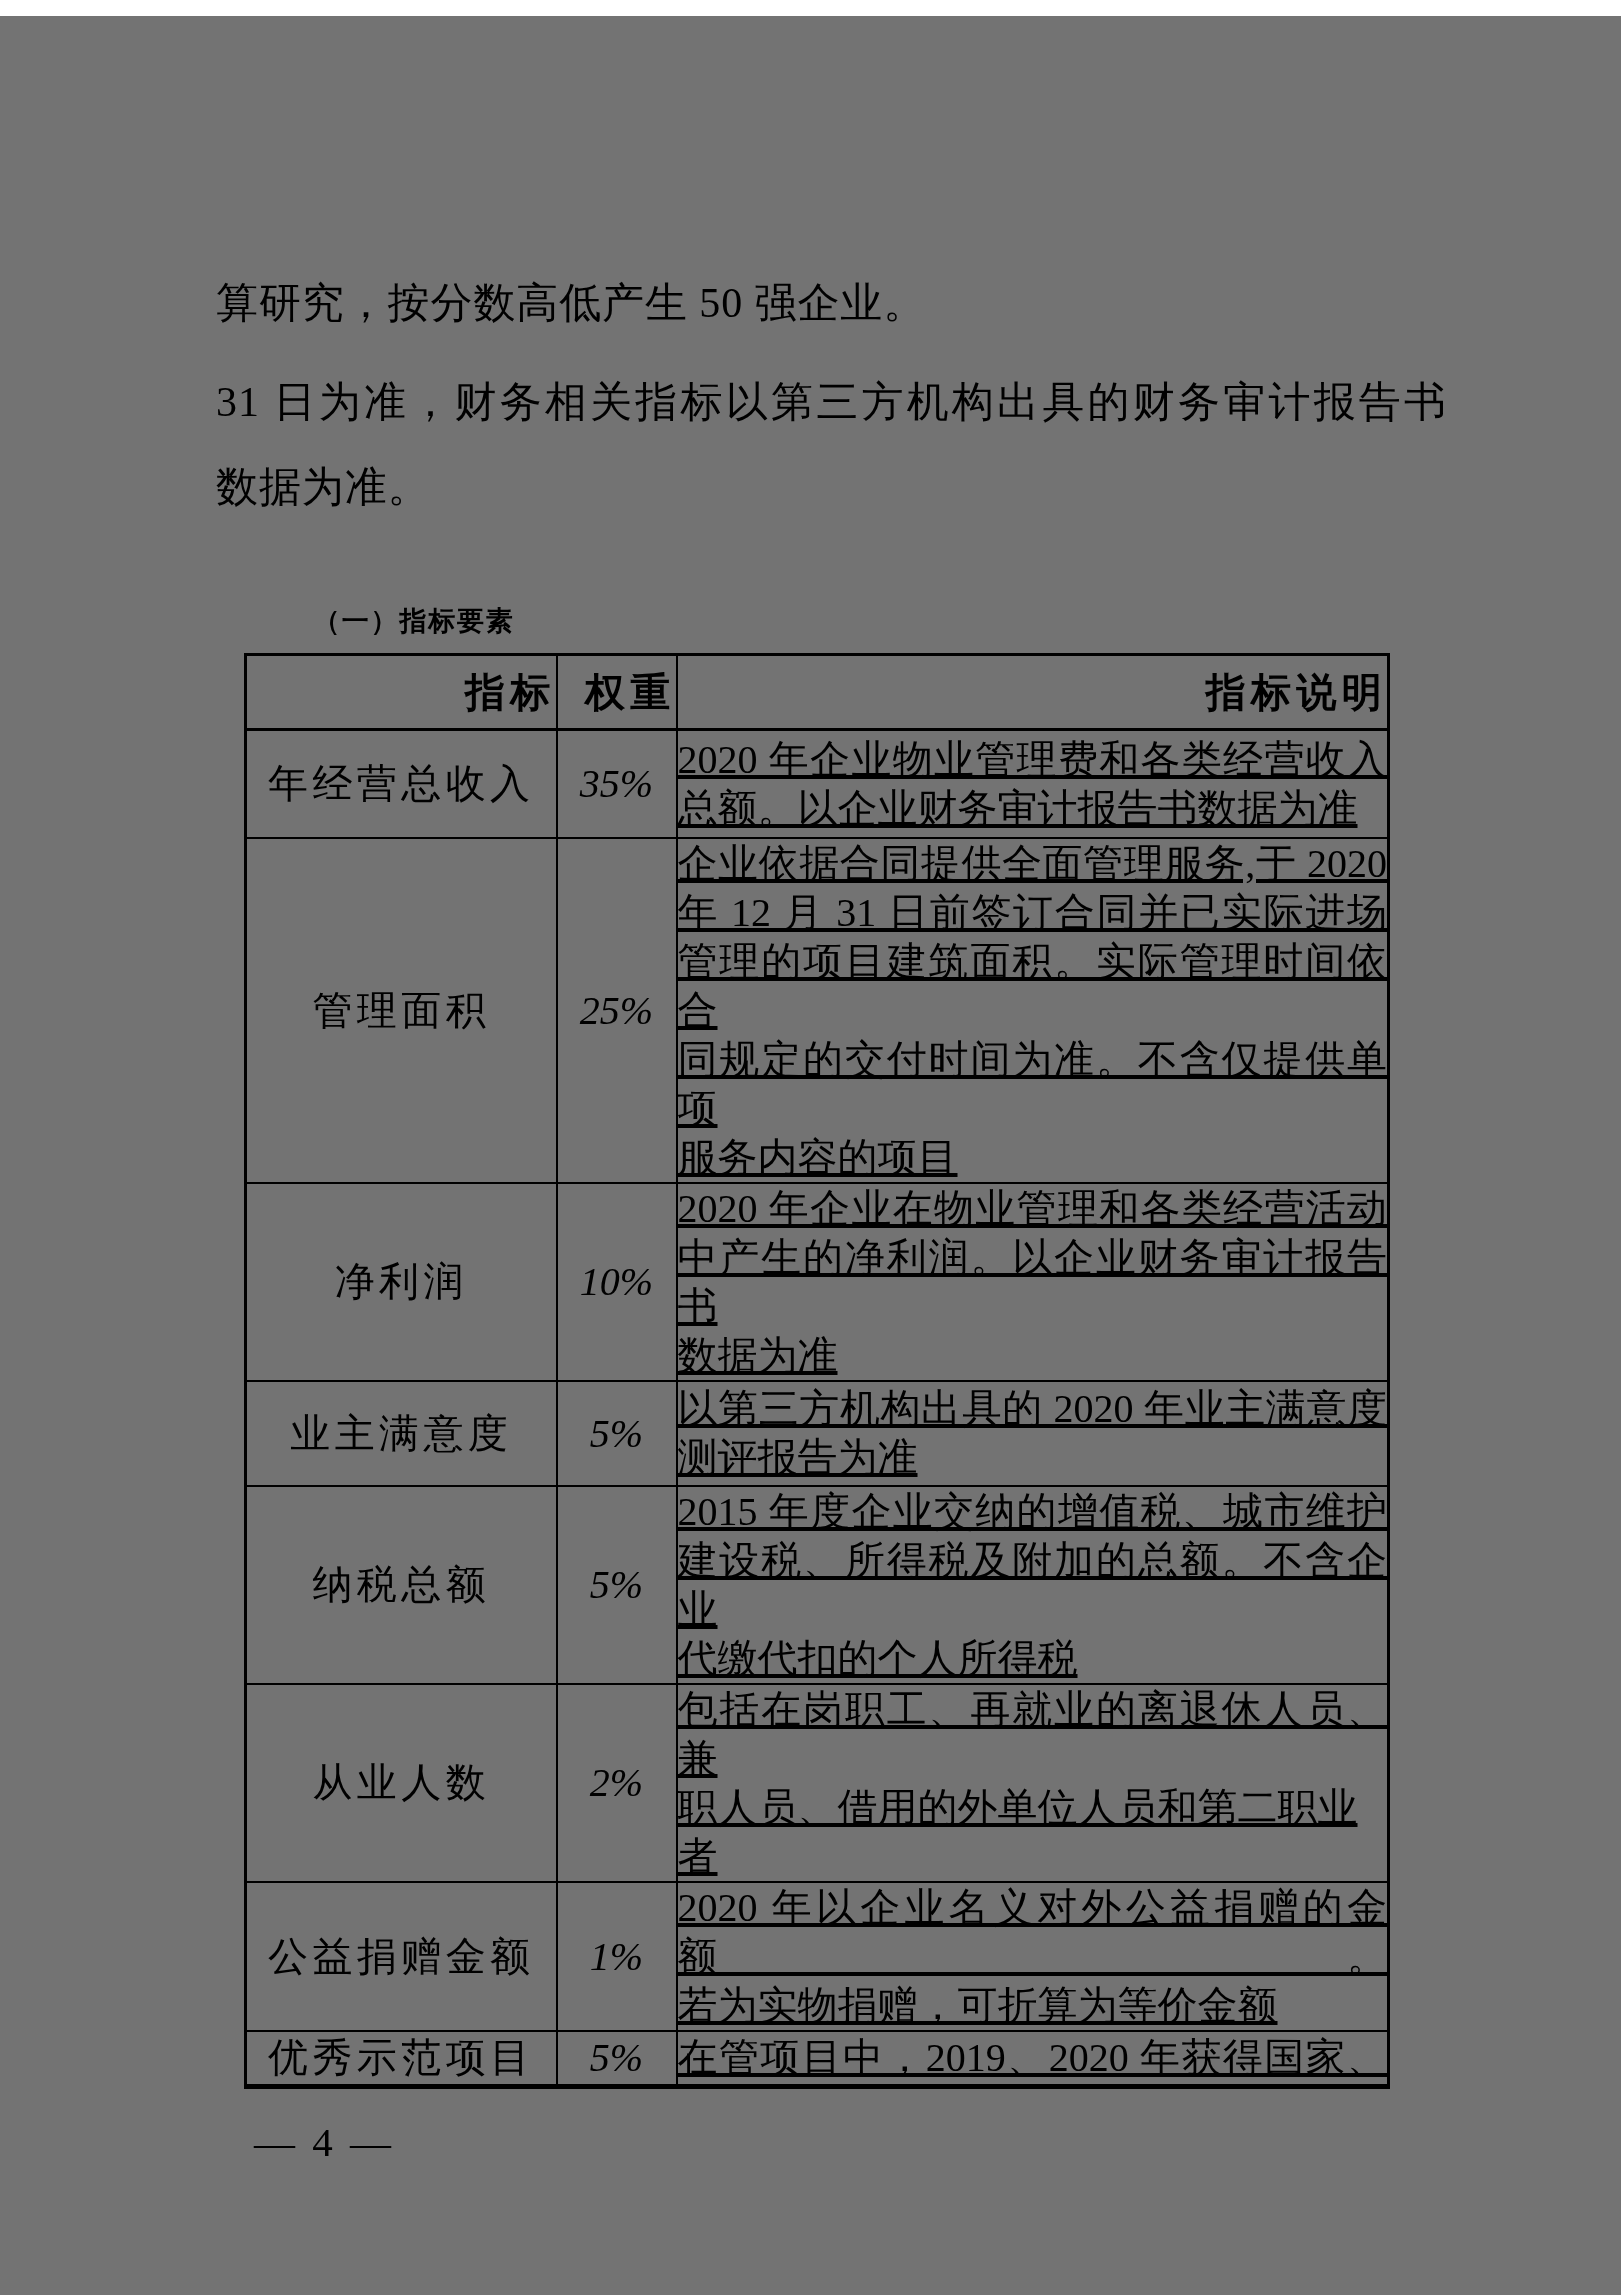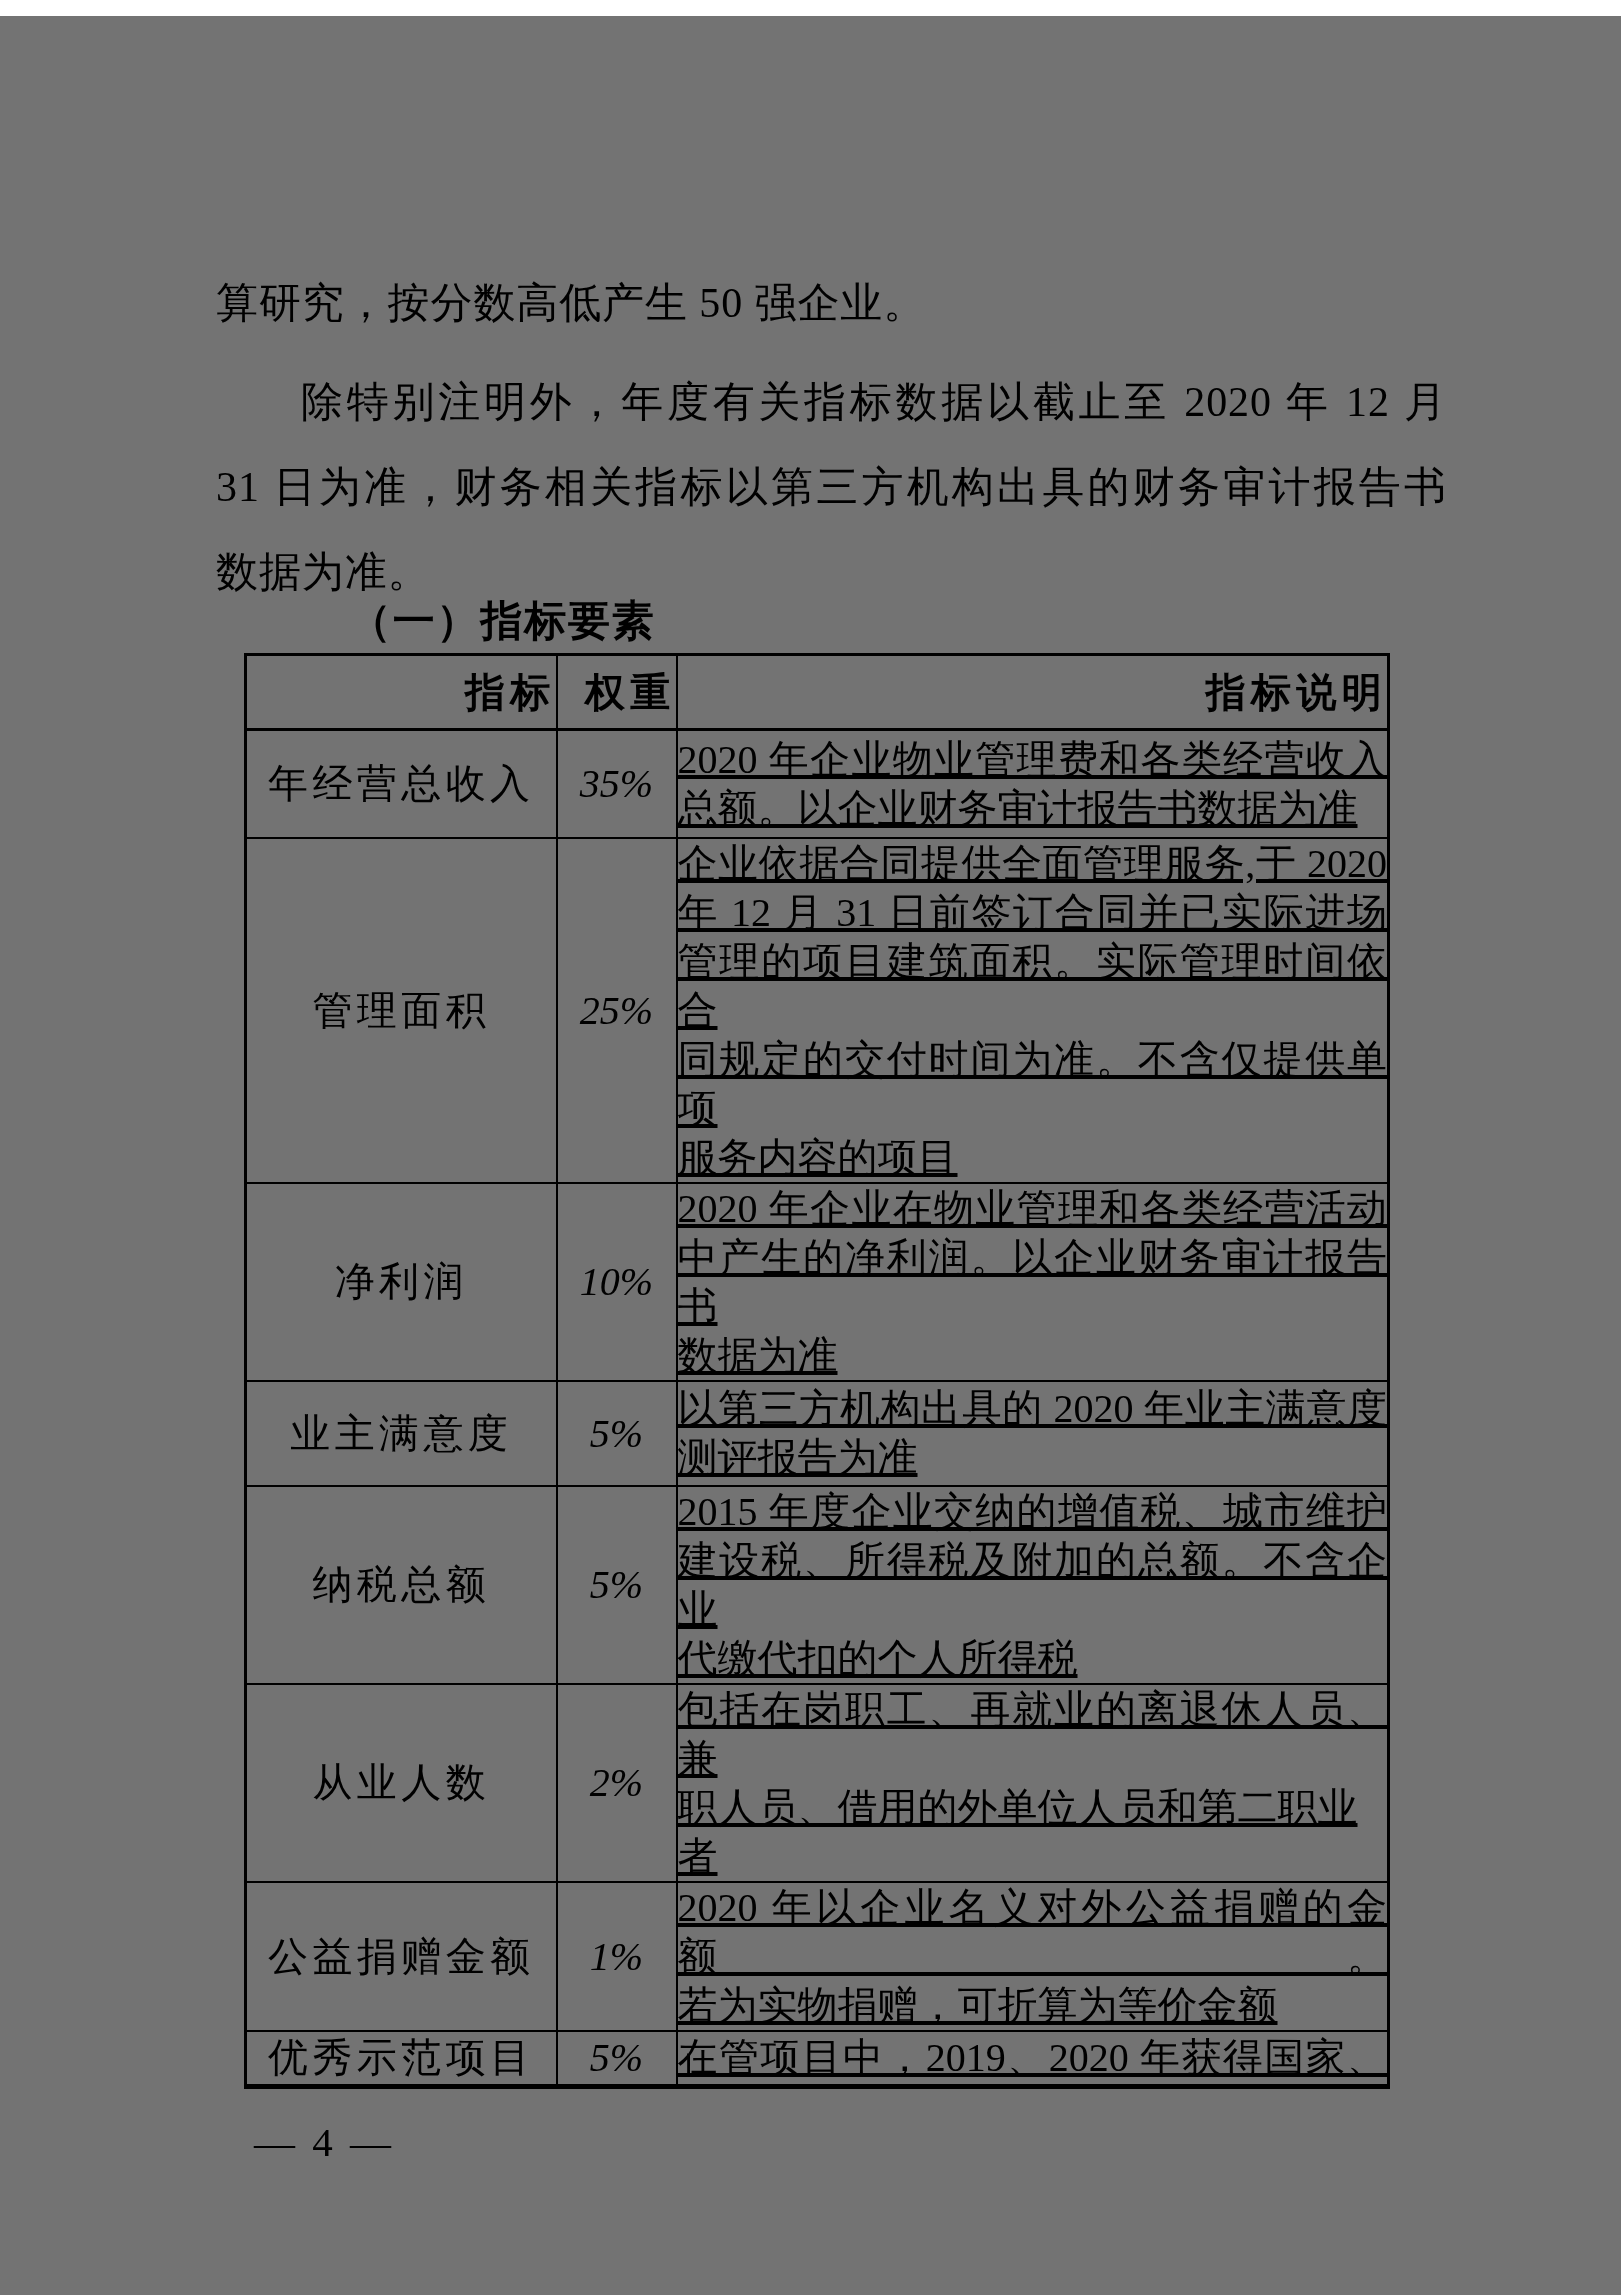--- a/index.html
+++ b/index.html
@@ -13,21 +13,21 @@
   
   .para-area{position:absolute;left:216px;top:261px;width:1231px;}
   .bline{height:85px;line-height:53px;font-size:42px;letter-spacing:0.9px;}
   .bline.paraend{height:99px;}
   .bline.fill{text-align:justify;text-align-last:justify;text-justify:inter-character;}
   .bline.indent{text-indent:85px;}
 
   
   .heading{
     position:absolute;left:313px;top:579px;
-    font-size:42px;line-height:53px;font-weight:bold;letter-spacing:1.8px;margin-left:36px;
+    font-size:27px;line-height:53px;font-weight:bold;letter-spacing:1.8px;
   }
 
   
   table.ind{
     position:absolute;left:244px;top:637px;width:1143px;
     border-collapse:collapse;table-layout:fixed;
     border:3.5px solid #000;
   }
   table.ind th,table.ind td{border:2.6px solid #000;padding:0;vertical-align:middle;}
   table.ind thead th{
@@ -47,21 +47,20 @@
     position:absolute;left:254px;top:2102px;
     font-size:41px;line-height:49px;letter-spacing:3.5px;
   }
 </style>
 </head>
 <body>
 
 <div class="page">
   <div class="para-area" id="paragraphs">
       <div class="bline paraend">算研究，按分数高低产生 50 强企业。</div>
-      <div class="bline fill indent">除特别注明外，年度有关指标数据以截止至 2020 年 12 月</div>
       <div class="bline fill">31 日为准，财务相关指标以第三方机构出具的财务审计报告书</div>
       <div class="bline">数据为准。</div>
     </div>
 
   <div class="heading">（一）指标要素</div>
 
   <table class="ind">
     <colgroup>
       <col style="width:311px">
       <col style="width:120px">

